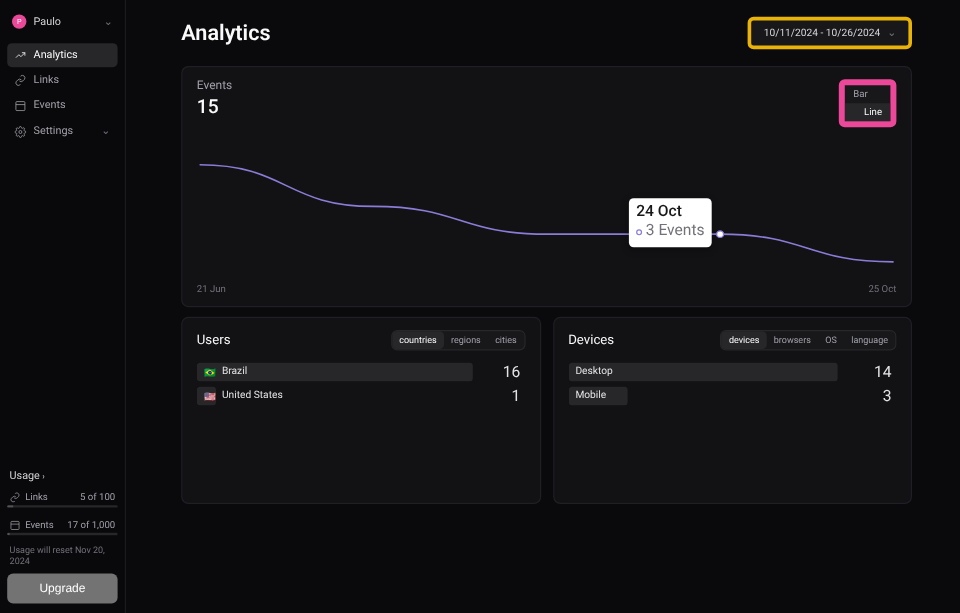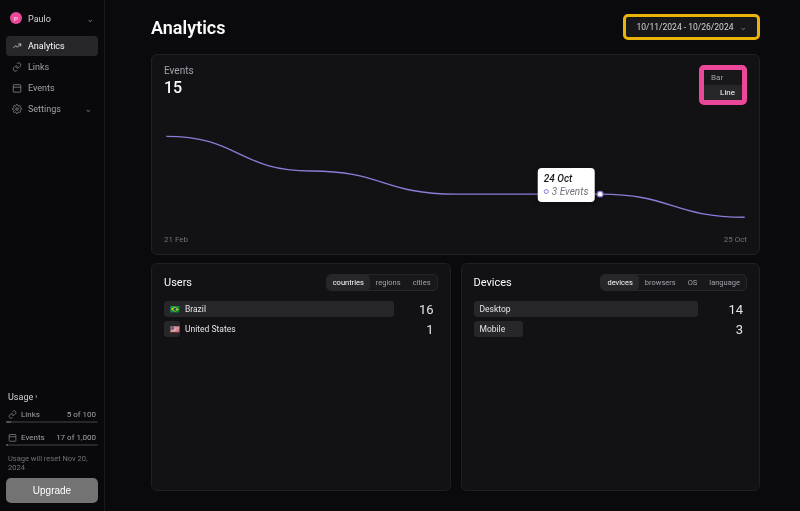--- a/index.html
+++ b/index.html
@@ -167,33 +167,32 @@
   stroke: #8b7cd8;
   stroke-width: 1.2;
 }
 .chart-dot { fill: #fff; stroke: #8b7cd8; stroke-width: 1; }
 .tooltip {
   position: absolute;
   background: #fff;
   color: #18181b;
   border-radius: 4px;
   padding: 4px 6px;
-  font-size: 10px;
+  font-size: 13px;
   top: 58px;
   left: 300px;
   line-height: 1.3;
   box-shadow: 0 2px 6px rgba(0,0,0,0.3);
-  font-style: italic;
 }
 .tooltip .tt-date { font-weight: 500; }
 .tooltip .tt-val { color: #71717a; display: flex; align-items: center; gap: 3px; }
 .tooltip .tt-dot { width: 5px; height: 5px; border-radius: 50%; border: 1px solid #8b7cd8; background: transparent; display: inline-block; }
 .axis-labels { display: flex; justify-content: space-between; font-size: 8px; color: #71717a; margin-top: 4px; }
 .panels { display: flex; gap: 10px; }
-.panel { flex: 1; height: 228px; }
+.panel { flex: 1; height: 156px; }
 .panel-head {
   display: flex;
   justify-content: space-between;
   align-items: center;
   margin-bottom: 10px;
 }
 .panel-title { font-size: 11px; color: #fafafa; }
 .tabs {
   display: flex;
   background: #18181b;
@@ -359,21 +358,21 @@
       </svg>
       <div class="tooltip" id="tooltip" style="left: 74.8%; top: 61.2727%; transform: translate(-110%, -50%);">
         <div class="tt-date">24 Oct</div>
         <div class="tt-val">
           <span class="tt-dot"></span>
           <span>3 Events</span>
         </div>
       </div>
     </div>
     <div class="axis-labels">
-      <span>21 Feb</span>
+      <span>21 Jun</span>
       <span>25 Oct</span>
     </div>
   </div>
 
   <div class="panels">
     <div class="card panel">
       <div class="panel-head">
         <div class="panel-title">Users</div>
         <div class="tabs">
           <div class="tab active">countries</div>

